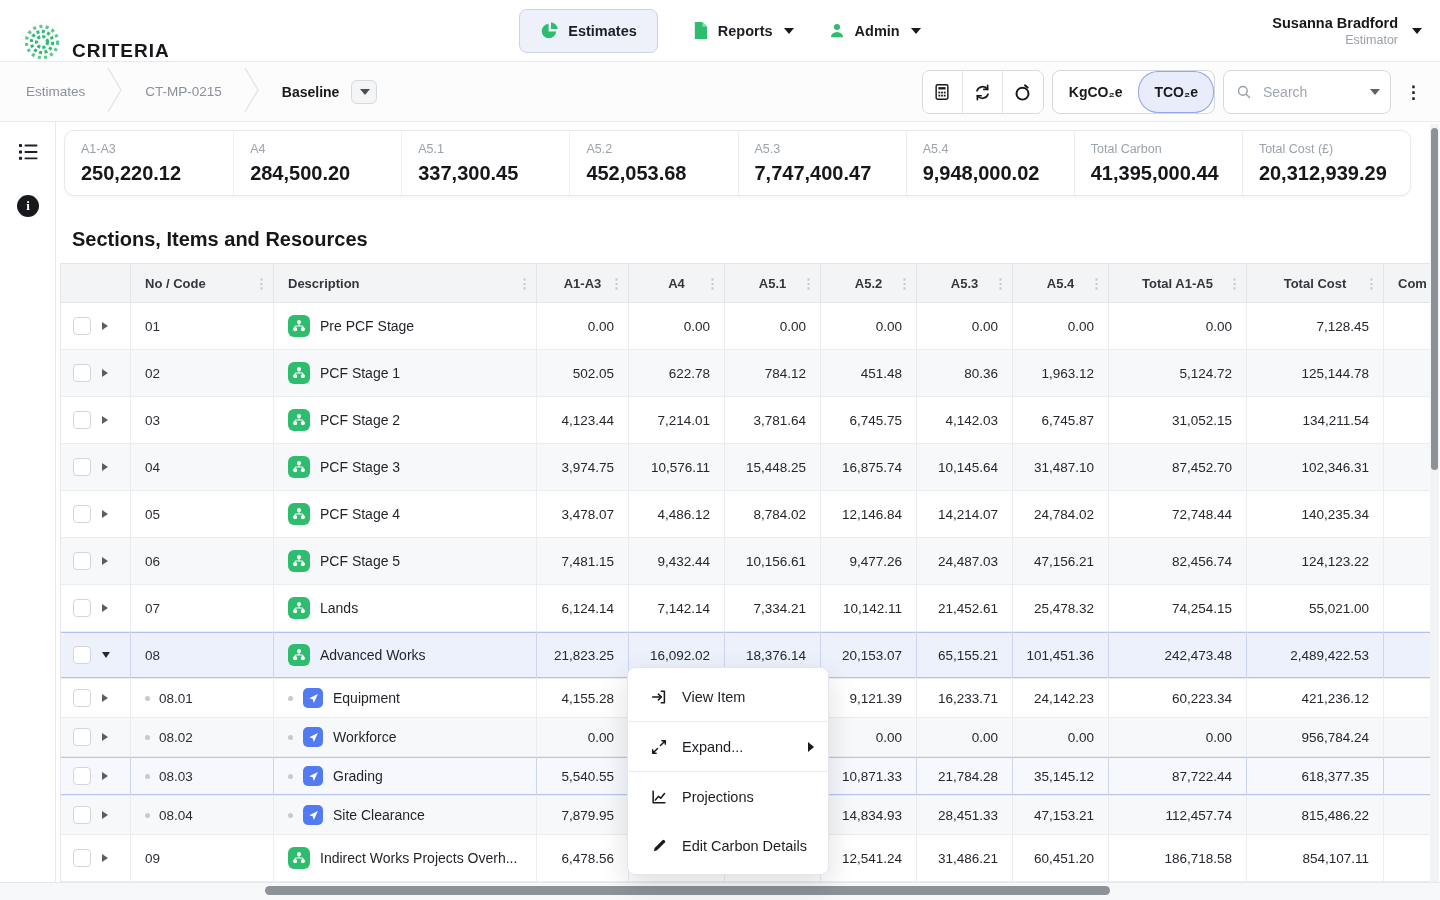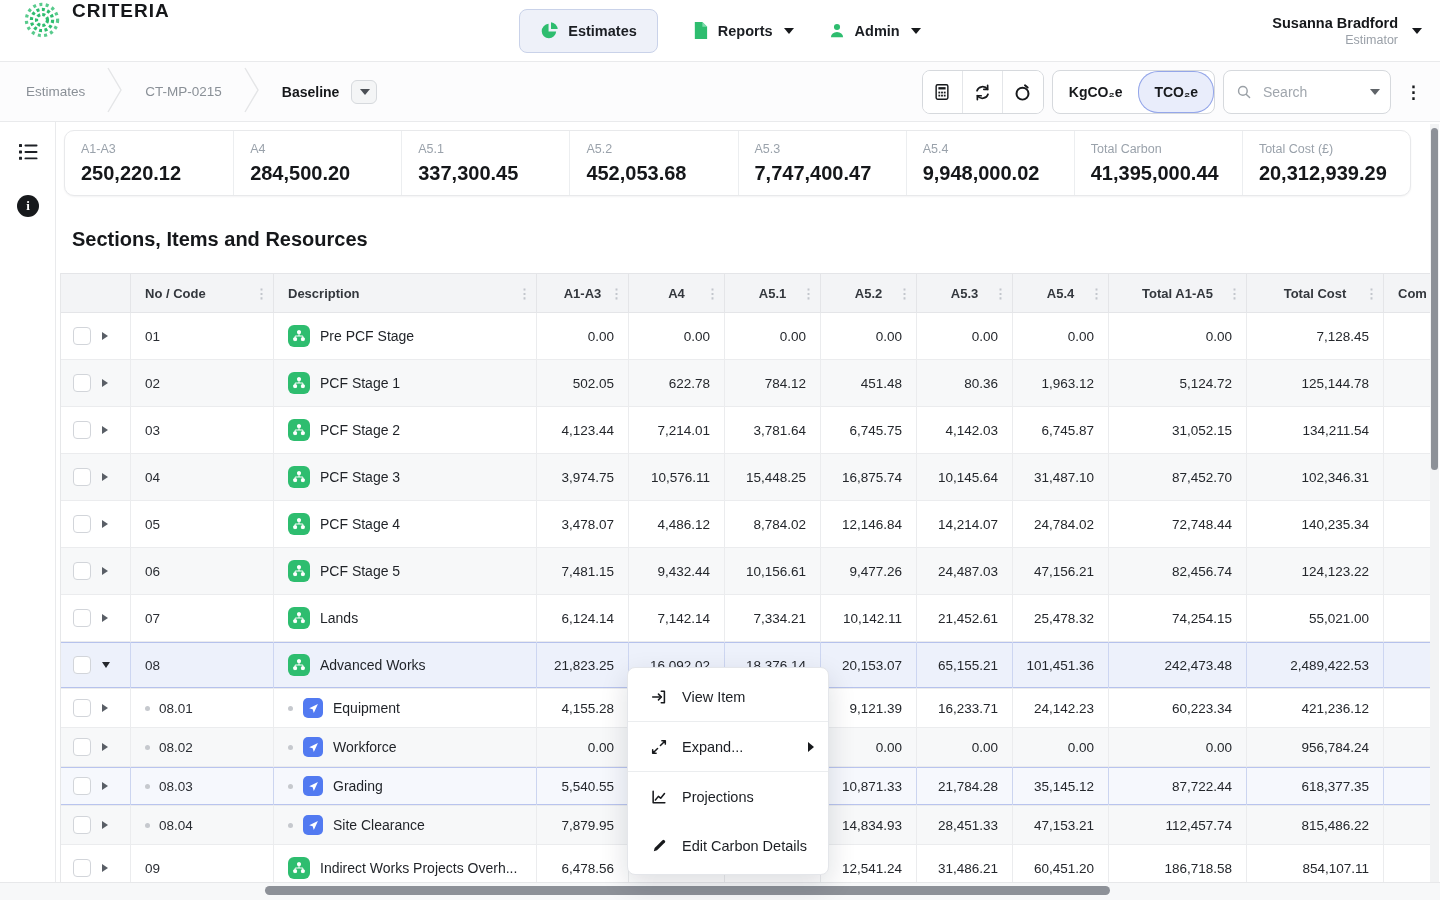--- a/index.html
+++ b/index.html
@@ -2,21 +2,21 @@
 <html><head>
 <meta charset="utf-8">
 <style>
   * { box-sizing: border-box; margin: 0; padding: 0; }
   html,body { width:1440px; height:900px; overflow:hidden; background:#fff;
     font-family:"Liberation Sans", sans-serif; color:#1f2227; }
 
   
   .topbar{position:absolute;left:0;top:0;width:1440px;height:62px;background:#fff;
     border-bottom:1px solid #e9eaec;display:flex;align-items:center;justify-content:center;}
-  .brand{position:absolute;left:22px;top:0;height:62px;display:flex;align-items:flex-start;gap:10px;}
+  .brand{position:absolute;left:22px;top:0;height:62px;display:flex;align-items:flex-end;gap:10px;}
   .brand-text{font-size:19px;font-weight:800;letter-spacing:1px;color:#15171a;}
   .mainnav{display:flex;align-items:center;gap:34px;}
   .nav-item{display:flex;align-items:center;gap:9px;font-size:14.5px;font-weight:700;color:#1b1e23;cursor:pointer;height:44px;}
   .nav-item.active{background:#eef1f9;border:1px solid #c9d2e9;border-radius:8px;padding:0 20px;}
   .caret{width:0;height:0;border-left:5px solid transparent;border-right:5px solid transparent;border-top:6px solid #17191c;margin-left:2px;}
   .userbox{position:absolute;right:18px;top:0;height:62px;display:flex;align-items:center;gap:12px;}
   .user-name{font-size:14.5px;font-weight:700;text-align:right;color:#15171a;}
   .user-role{font-size:12.5px;color:#9aa0a8;text-align:right;margin-top:2px;}
 
   
@@ -54,21 +54,21 @@
     border:1px solid #e8e9eb;border-radius:10px;box-shadow:0 1px 2px rgba(16,24,40,.05);
     display:grid;grid-template-columns:repeat(8,1fr);overflow:hidden;}
   .card{padding:11px 16px 0 16px;border-left:1px solid #eceef0;}
   .card:first-child{border-left:none;}
   .card-label{font-size:12.5px;color:#9aa2ab;margin-bottom:6px;}
   .card-value{font-size:20px;font-weight:700;color:#15171a;}
 
   .section-title{position:absolute;left:72px;top:228px;font-size:20px;font-weight:700;color:#15171a;}
 
   
-  .table{position:absolute;left:60px;top:273px;width:1372px;border-left:1px solid #e6e7e9;}
+  .table{position:absolute;left:60px;top:263px;width:1372px;border-left:1px solid #e6e7e9;}
   .gridrow{display:grid;grid-template-columns:70px 143px 263px 92px 96px 96px 96px 96px 96px 138px 137px minmax(0,1fr);}
   .thead{height:40px;}
   .th{background:#f3f4f6;border-right:1px solid #e4e5e8;border-top:1px solid #e4e5e8;border-bottom:1px solid #e4e5e8;
     display:flex;align-items:center;position:relative;font-size:13px;font-weight:700;color:#33373d;padding-left:14px;overflow:hidden;}
   .th.num{justify-content:center;padding-left:0;}
   .colmenu{position:absolute;right:5px;top:50%;transform:translateY(-50%);color:#c2c6cc;font-size:13px;cursor:pointer;line-height:1;}
   .tr{height:47px;background:#fff;border-bottom:1px solid #ebecee;cursor:default;}
   .tr.alt{background:#f7f8f9;}
   .tr.lvl1{height:39px;}
   .tr.sel{background:#edf1fb;box-shadow:inset 0 1px 0 #b6c2ec, inset 0 -1px 0 #b6c2ec;}

